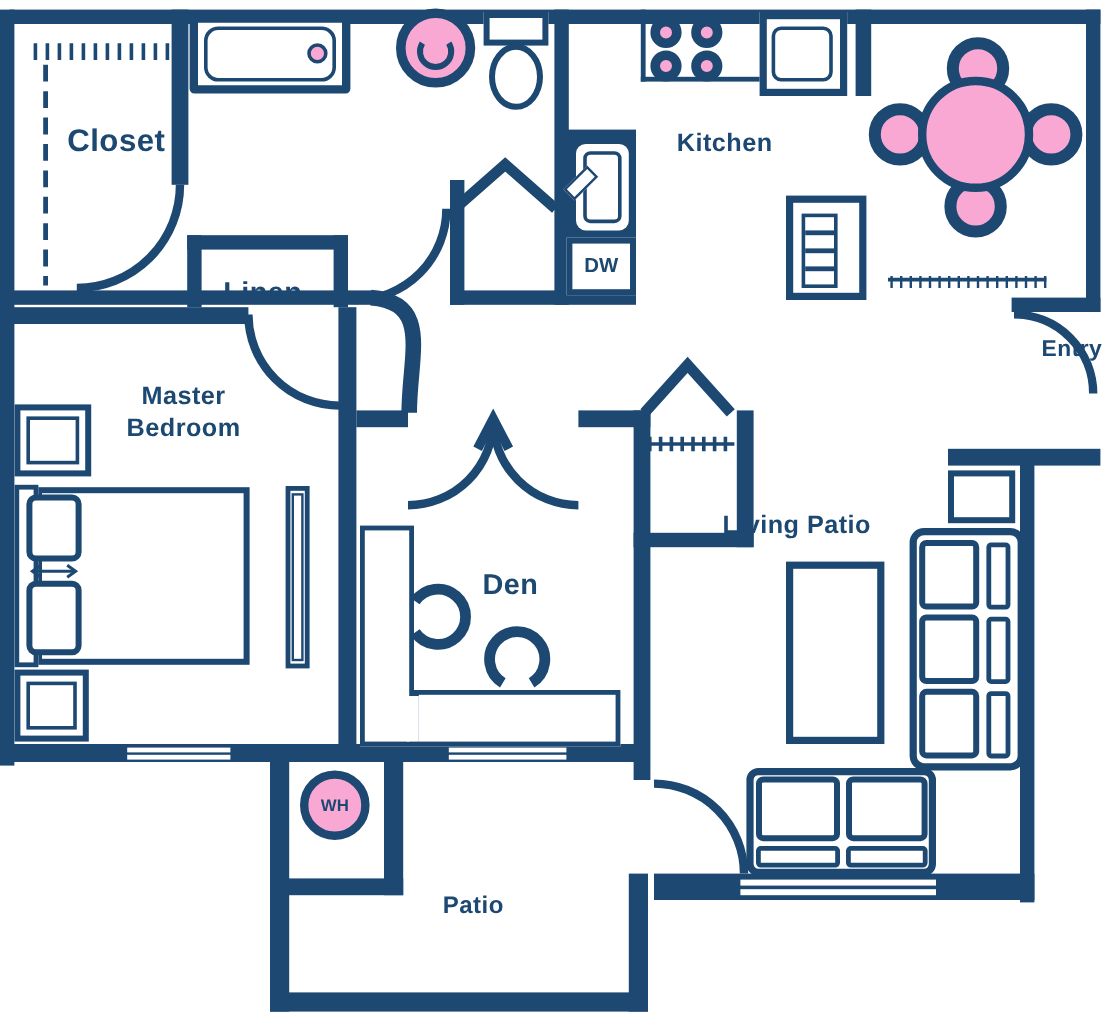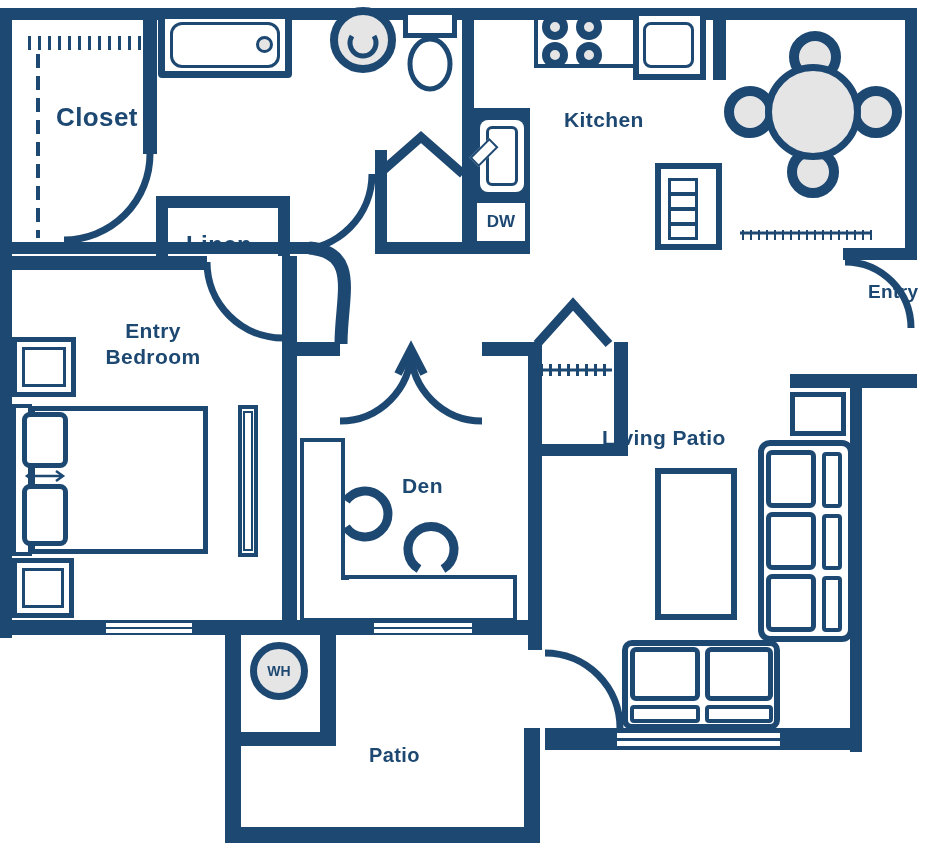--- a/index.html
+++ b/index.html
@@ -4,21 +4,21 @@
 <style>
   :root{ --navy:#1d4872; }
   html,body{margin:0;padding:0;background:#fff;}
   .plan{position:relative;width:927px;height:844px;background:#fff;overflow:hidden;
         font-family:"Liberation Sans","DejaVu Sans",sans-serif;}
   .wall{position:absolute;background:var(--navy);}
   .thin{position:absolute;background:var(--navy);}
   .lbl{position:absolute;color:var(--navy);font-weight:bold;letter-spacing:.4px;white-space:nowrap;}
   .lbl.wrap{white-space:normal;text-align:center;line-height:1.25;}
   .box{position:absolute;border:5px solid var(--navy);background:#fff;box-sizing:border-box;}
-  .ring{position:absolute;border:8px solid var(--navy);border-radius:50%;background:#e5e5e5;box-sizing:border-box;}
+  .ring{position:absolute;border:8px solid var(--navy);border-radius:50%;background:#f9a8d4;box-sizing:border-box;}
   .winbar{position:absolute;background:#fff;left:0;right:0;}
   svg.overlay{position:absolute;left:0;top:0;pointer-events:none;}
   .ctext{display:flex;align-items:center;justify-content:center;color:var(--navy);font-weight:bold;}
 </style>
 </head>
 <body>
 
 <div class="plan">
 
   <div class="wall" style="left:8px;top:8px;width:909px;height:12px;"></div>
@@ -157,18 +157,18 @@
       <line x1="28" y1="476" x2="62" y2="476" stroke-width="2.5"></line>
       <path d="M34,471 L27,476 L34,481" stroke-width="2.5"></path>
       <path d="M56,471 L63,476 L56,481" stroke-width="2.5"></path>
     </g>
   </svg>
 
   <div class="lbl" style="left:56px;top:102px;font-size:26px;">Closet</div>
   <div class="lbl" style="left:186px;top:212px;font-size:24px;margin-top:19px;">Linen</div>
   <div class="lbl" style="left:564px;top:108px;font-size:21px;">Kitchen</div>
   <div class="lbl" style="left:868px;top:281px;font-size:19px;">Entry</div>
-  <div class="lbl wrap" style="left:92px;top:318px;width:122px;font-size:21px;">Entry Bedroom</div>
-  <div class="lbl" style="left:402px;top:474px;font-size:21px;">Den</div>
+  <div class="lbl wrap" style="left:92px;top:318px;width:122px;font-size:21px;">Master Bedroom</div>
+  <div class="lbl" style="left:402px;top:474px;font-size:24px;">Den</div>
   <div class="lbl" style="left:602px;top:426px;font-size:21px;">Living Patio</div>
   <div class="lbl" style="left:369px;top:744px;font-size:20px;">Patio</div>
 
 </div>
 
 </body></html>

